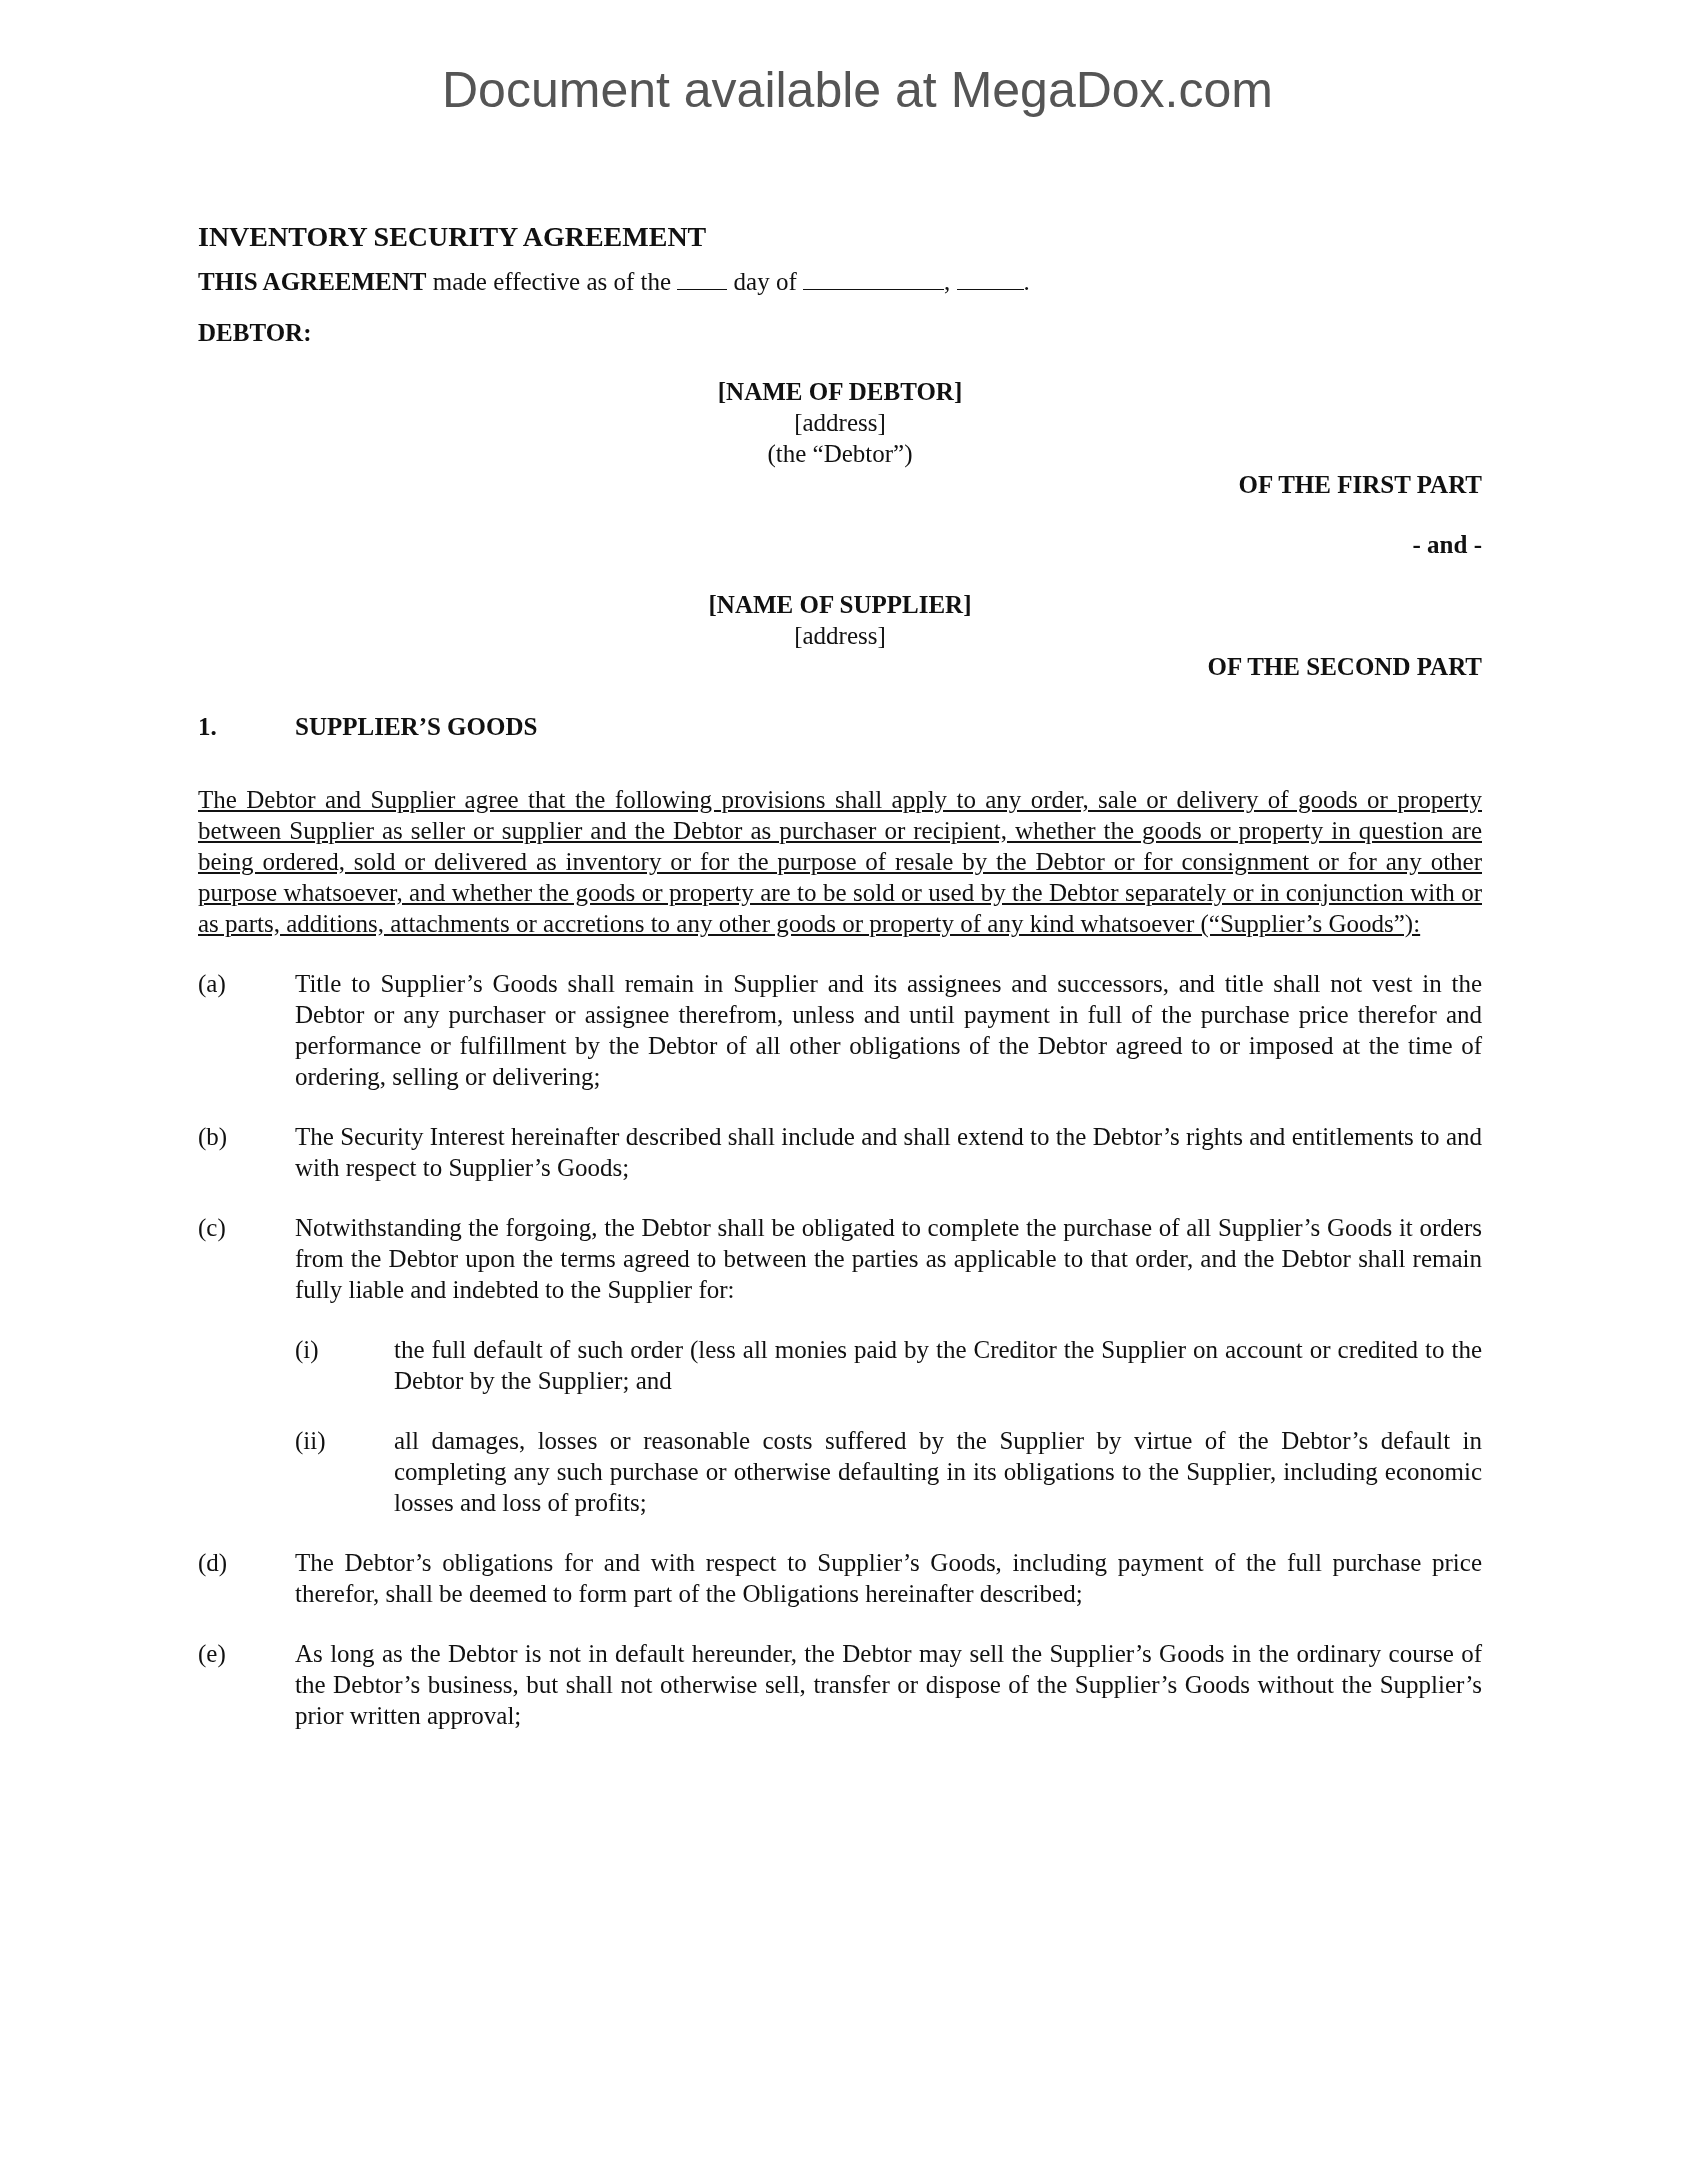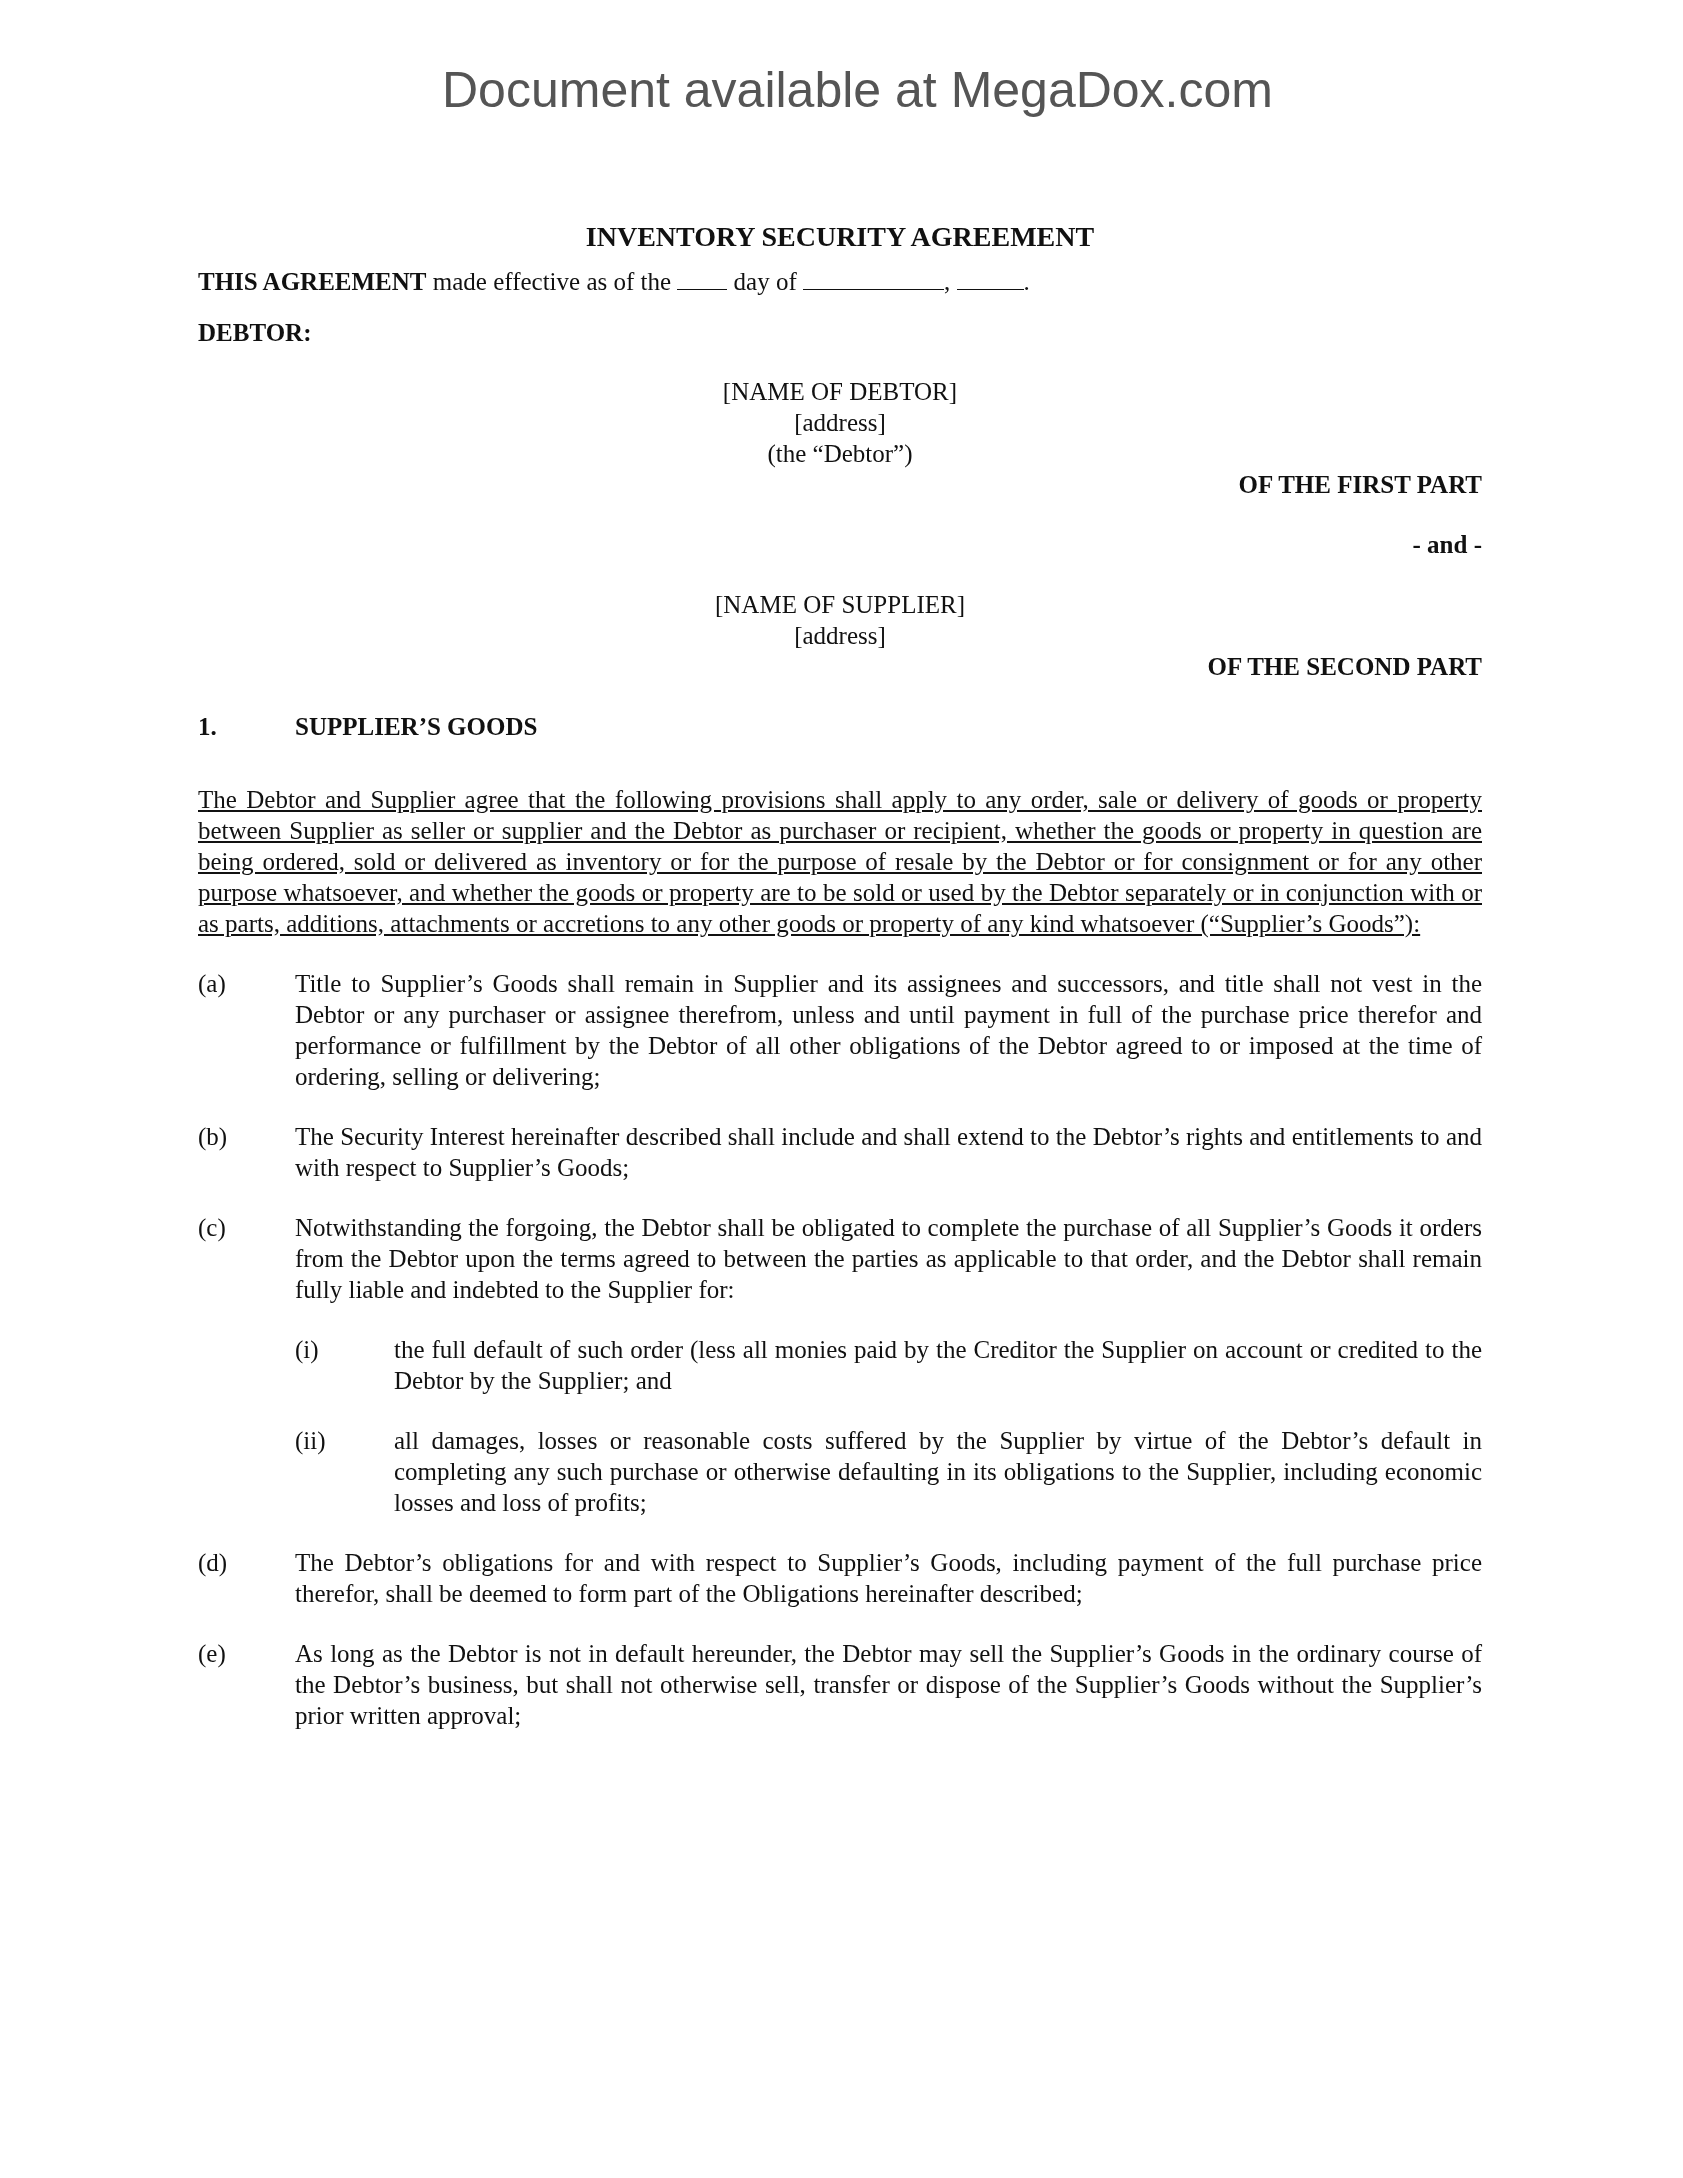--- a/index.html
+++ b/index.html
@@ -7,27 +7,27 @@
     .banner {
       position: absolute; top: 61px; left: 0; width: 1683px; text-align: center;
       font-family: "Liberation Sans", sans-serif; font-size: 50px; color: #555555;
       letter-spacing: 0px;
       padding-left: 16px;
     }
     .page {
       position: absolute; left: 198px; top: 220px; width: 1284px;
       font-family: "Liberation Serif", serif; font-size: 25px; line-height: 31px;
     }
-    .title { text-align: center; font-weight: bold; font-size: 28px; line-height: 34px; margin: 0 0 12px 0; }
+    .title { text-align: left; font-weight: bold; font-size: 28px; line-height: 34px; margin: 0 0 12px 0; }
     .line { margin: 0; }
     b, .bold { font-weight: bold; }
     .blank { display: inline-block; border-bottom: 1.5px solid #111; height: 20px; vertical-align: baseline; }
     .between { margin-top: 20px; }
     .party { text-align: center; margin-top: 28px; }
-    .party .name { font-weight: normal; }
+    .party .name { font-weight: bold; }
     .part-label { text-align: right; font-weight: bold; margin-top: 0; }
     .and { text-align: right; font-weight: bold; margin-top: 29px; }
     .party2 { margin-top: 29px; }
     .consid { margin-top: 29px; text-align: justify; }
     .section-heading { margin-top: 29px; font-weight: bold; display: flex; }
     .section-heading .num { width: 97px; }
     .intro { margin-top: 42px; text-align: justify; text-decoration: underline; }
     .item { display: flex; margin-top: 29px; }
     .item .label { width: 97px; flex: 0 0 97px; }
     .item .text { flex: 1; text-align: justify; }

